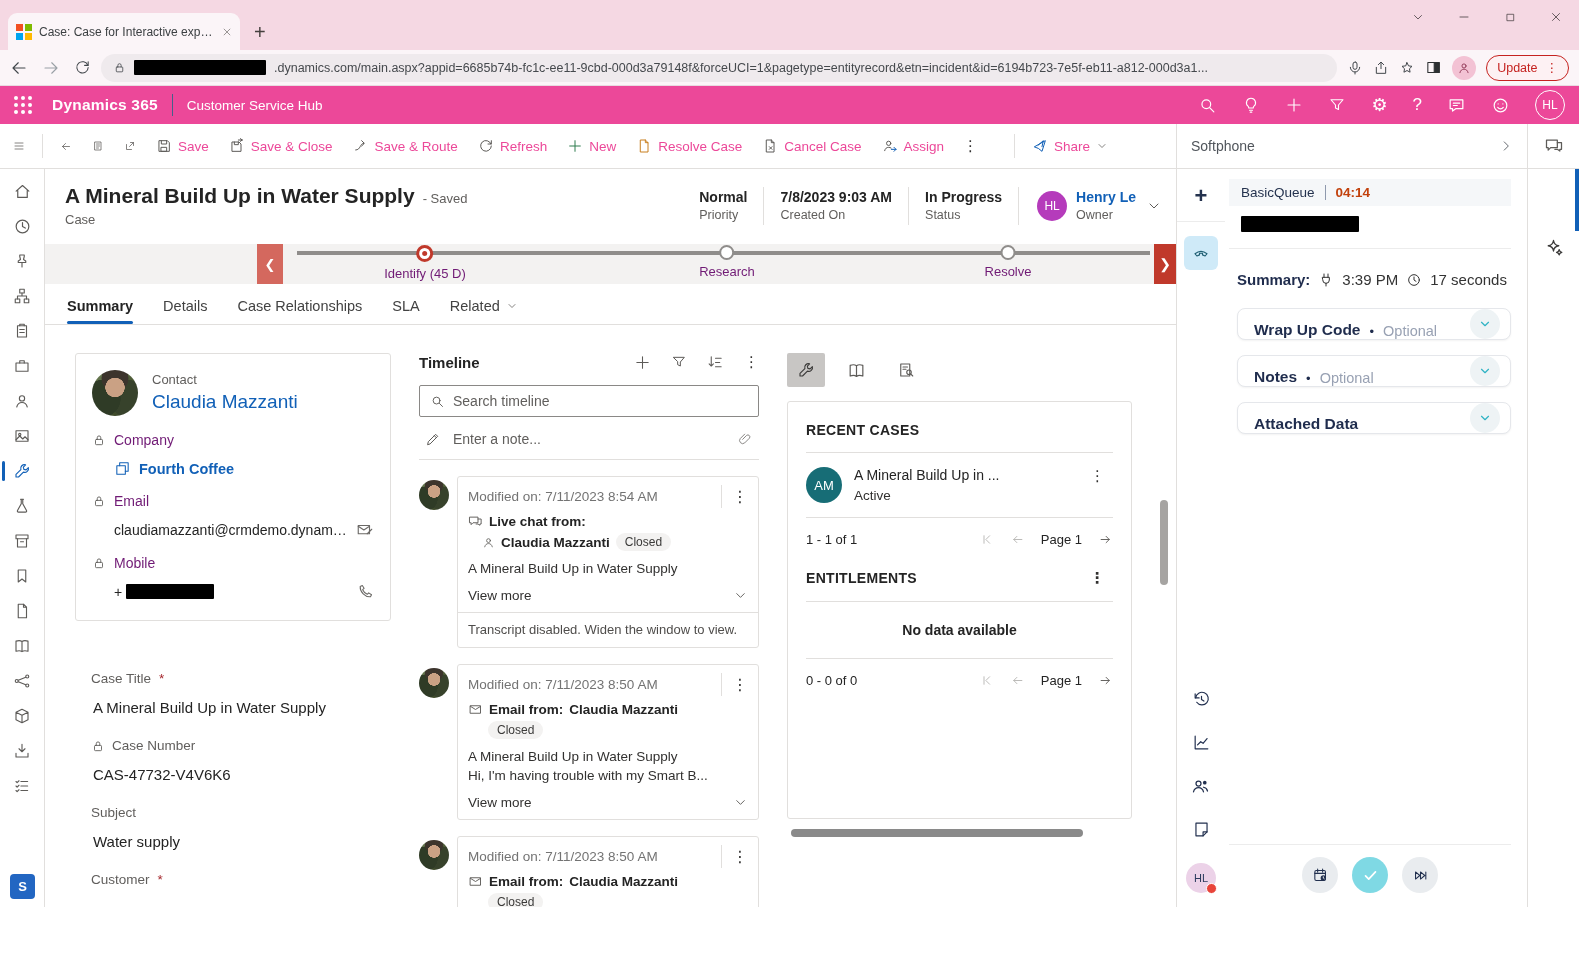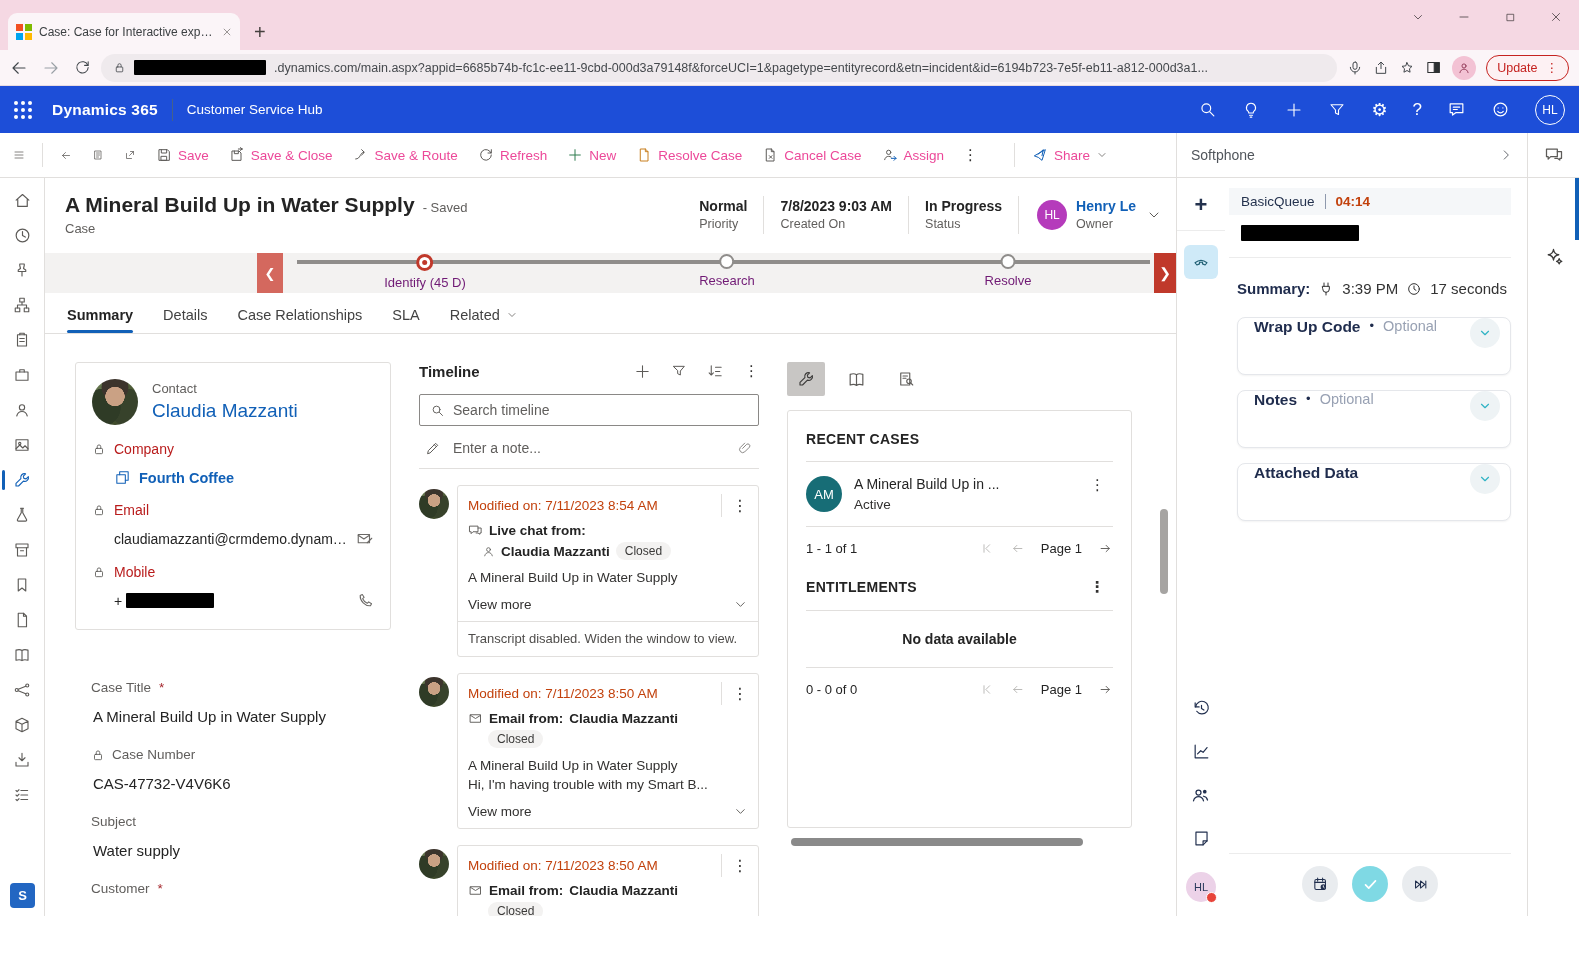--- a/index.html
+++ b/index.html
@@ -20,21 +20,21 @@
   .winbtn { width:46px; height:34px; display:flex; align-items:center; justify-content:center; color:#3a3335; font-size:13px; }
   .toolbar { height:36px; background:#fbf5f8; display:flex; align-items:center; padding:0 10px; gap:10px; border-bottom:1px solid #e8dbe1; }
   .navbtns { display:flex; gap:14px; align-items:center; }
   .urlbar { flex:1; height:28px; background:#efeaed; border-radius:14px; display:flex; align-items:center; padding:0 12px; gap:8px; min-width:0; }
   .redact { background:#000; display:inline-block; height:15px; border-radius:1px; }
   .url-text { font-size:12.5px; color:#45494d; white-space:nowrap; overflow:hidden; text-overflow:ellipsis; flex:1; }
   .chrome-avatar { width:24px; height:24px; border-radius:50%; background:#f3c2d4; display:flex; align-items:center; justify-content:center; }
   .update-pill { border:1px solid #c5221f; color:#c5221f; border-radius:14px; height:26px; display:flex; align-items:center; gap:8px; padding:0 10px; font-size:12.5px; background:#fdf1f3; }
 
   
-  .d365nav { height:47px; background:#1d4ed8; display:flex; align-items:center; color:#fff; padding:0 14px; gap:14px; }
+  .d365nav { height:38px; background:#ec4899; display:flex; align-items:center; color:#fff; padding:0 14px; gap:14px; }
   .waffle { display:grid; grid-template-columns:repeat(3,4px); grid-template-rows:repeat(3,4px); gap:3px; margin-right:6px; }
   .waffle i { background:#fff; border-radius:50%; }
   .brand { font-size:15.5px; font-weight:bold; letter-spacing:.2px; }
   .nav-div { width:1px; height:22px; background:#44618a; }
   .appname { font-size:13.5px; }
   .nav-right { margin-left:auto; display:flex; align-items:center; gap:25px; }
   .nav-right svg.ic { stroke:#fff; }
   .nav-qm { color:#fff; font-size:17px; }
   .nav-avatar { width:30px; height:30px; border-radius:50%; border:1.5px solid #fff; display:flex; align-items:center; justify-content:center; font-size:12px; }
 
@@ -100,21 +100,21 @@
   .contact-card { padding:16px 16px 20px; }
   .cc-top { display:flex; gap:14px; }
   .photo { border-radius:50%; background:
       radial-gradient(circle at 50% 38%, #caa184 0 26%, transparent 27%),
       radial-gradient(circle at 50% 18%, #3c342c 0 30%, transparent 31%),
       radial-gradient(circle at 22% 62%, #2f3b26 0 40%, transparent 41%),
       radial-gradient(circle at 78% 62%, #37422b 0 40%, transparent 41%),
       linear-gradient(140deg,#6d7f57,#46532f 60%,#333d24); }
   .cc-label { font-size:13px; color:#605e5c; margin-top:2px; }
   .cc-name { font-size:19px; color:#1160b7; margin-top:4px; }
-  .fieldrow { display:flex; align-items:center; gap:8px; margin-top:16px; font-size:14px; color:#b91c1c; }
+  .fieldrow { display:flex; align-items:center; gap:8px; margin-top:16px; font-size:14px; color:#701a75; }
   .fieldval { margin:12px 0 0 22px; display:flex; align-items:center; gap:8px; font-size:14px; color:#242424; }
   .company-link { color:#1160b7; font-weight:bold; font-size:14.5px; }
   .val-trunc { flex:1; white-space:nowrap; overflow:hidden; text-overflow:ellipsis; }
 
   .case-card { padding:18px 16px; border:none; }
   .fl { font-size:13.5px; color:#605e5c; display:flex; gap:7px; align-items:center; }
   .req { color:#a4262c; margin-left:1px; }
   .fv { font-size:15px; color:#242424; margin:13px 0 22px 2px; }
 
   
@@ -125,21 +125,21 @@
   .tl-search { margin-top:14px; height:32px; border:1px solid #8a8886; border-radius:2px; display:flex; align-items:center; gap:8px; padding:0 10px; }
   .tl-search input { border:none; outline:none; font-size:14px; color:#242424; flex:1; font-family:inherit; background:transparent; }
   .tl-search input::placeholder { color:#605e5c; }
   .tl-note { display:flex; align-items:center; gap:12px; padding:14px 6px 12px; border-bottom:1px solid #e1dfdd; }
   .tl-note-ph { flex:1; font-size:14px; color:#605e5c; }
   .tl-items { flex:1; overflow:hidden; padding-top:16px; position:relative; }
   .tl-item { display:flex; gap:8px; margin-bottom:16px; position:relative; }
   .tl-av { width:30px; height:30px; flex:none; margin-top:4px; }
   .tl-card { flex:1; border:1px solid #e1dfdd; border-radius:3px; min-width:0; }
   .tlc-head { display:flex; align-items:center; padding:8px 0 2px 10px; }
-  .tlc-mod { font-size:13.5px; color:#c2410c; flex:1; }
+  .tlc-mod { font-size:13.5px; color:#737373; flex:1; }
   .tlc-dots { border-left:1px solid #e1dfdd; padding:2px 10px; margin-left:6px; color:#323130; }
   .tlc-body { padding:4px 10px 0; }
   .tlc-type { display:flex; gap:6px; align-items:center; font-size:13.5px; font-weight:bold; color:#242424; }
   .tlc-person { display:flex; gap:6px; align-items:center; margin:4px 0 0 14px; flex-wrap:wrap; }
   .tlc-pname { font-size:13.5px; font-weight:bold; color:#242424; }
   .badge { background:#f3f2f1; border-radius:10px; font-size:12px; color:#3b3a39; padding:2px 9px; }
   .tlc-sub { font-size:13.5px; color:#323130; margin-top:9px; line-height:1.35; }
   .tlc-more { display:flex; align-items:center; padding:10px 10px 9px; font-size:13.5px; color:#323130; }
   .tlc-more span { flex:1; }
   .tlc-foot { border-top:1px solid #e1dfdd; padding:8px 10px; font-size:13px; color:#4f4d4b; line-height:1.4; }
@@ -175,21 +175,21 @@
   .mr-avatar { width:30px; height:30px; border-radius:50%; background:#ecd2e8; color:#2b3a5c; font-size:11px; display:flex; align-items:center; justify-content:center; position:relative; }
   .mr-avatar::after { content:""; position:absolute; right:-1px; bottom:-1px; width:9px; height:9px; background:#e8443a; border-radius:50%; border:1.5px solid #fff; }
   .sp-content { flex:1; display:flex; flex-direction:column; padding:10px 16px 0 4px; min-width:0; }
   .queue-tab { background:#f5f7f9; display:flex; align-items:center; gap:10px; padding:6px 12px; font-size:13.5px; color:#24324e; }
   .qt-sep { width:1px; height:15px; background:#8e99ad; }
   .qt-timer { font-weight:bold; color:#c2410c; }
   .queue-num { background:#fff; padding:10px 12px 12px; border-bottom:1px solid #ececec; }
   .summary-row { display:flex; align-items:center; gap:8px; margin:22px 0 20px 8px; }
   .sum-label { font-size:15px; font-weight:bold; color:#1f2c4d; }
   .sum-val { font-size:15px; color:#333; }
-  .acc { border:1px solid #e5e7eb; border-radius:8px; box-shadow:0 1px 2px rgba(0,0,0,.05); height:58px; display:flex; align-items:flex-start; padding:0 10px 0 16px; margin:0 0 15px 8px; background:#fff; }
+  .acc { border:1px solid #e5e7eb; border-radius:8px; box-shadow:0 1px 2px rgba(0,0,0,.05); height:32px; display:flex; align-items:flex-end; padding:0 10px 0 16px; margin:0 0 15px 8px; background:#fff; }
   .acc-title { font-size:15.5px; font-weight:bold; color:#1f2c4d; }
   .acc-bullet { color:#1f2c4d; margin:0 9px; font-size:13px; }
   .acc-hint { font-size:14.5px; color:#98a1b3; flex:1; }
   .acc-sp { flex:1; }
   .acc-chev { width:30px; height:30px; border-radius:50%; background:#eef3f5; display:flex; align-items:center; justify-content:center; }
   .sp-actions { margin-top:auto; border-top:1px solid #ececec; padding:12px 0 14px; display:flex; justify-content:center; gap:14px; }
   .act-btn { width:36px; height:36px; border-radius:50%; background:#e9ecef; display:flex; align-items:center; justify-content:center; }
   .act-btn.confirm { background:#7fd9e4; }
 
   .rightrail { width:52px; border-left:1px solid #e1dfdd; position:relative; display:flex; flex-direction:column; align-items:center; padding-top:22px; gap:28px; }

